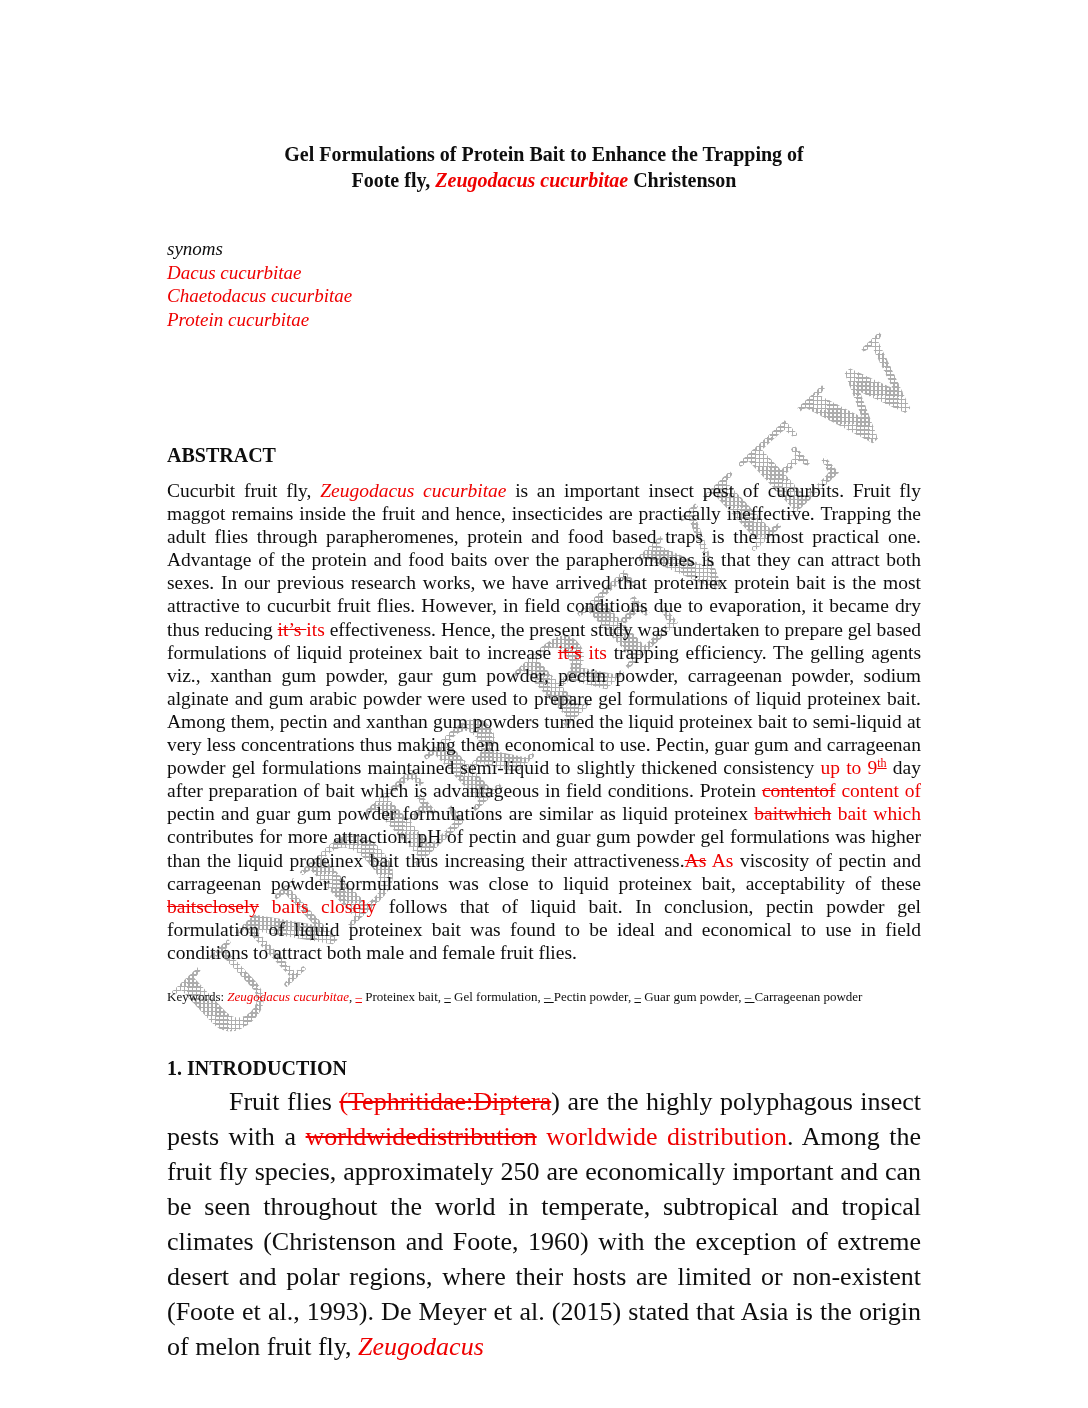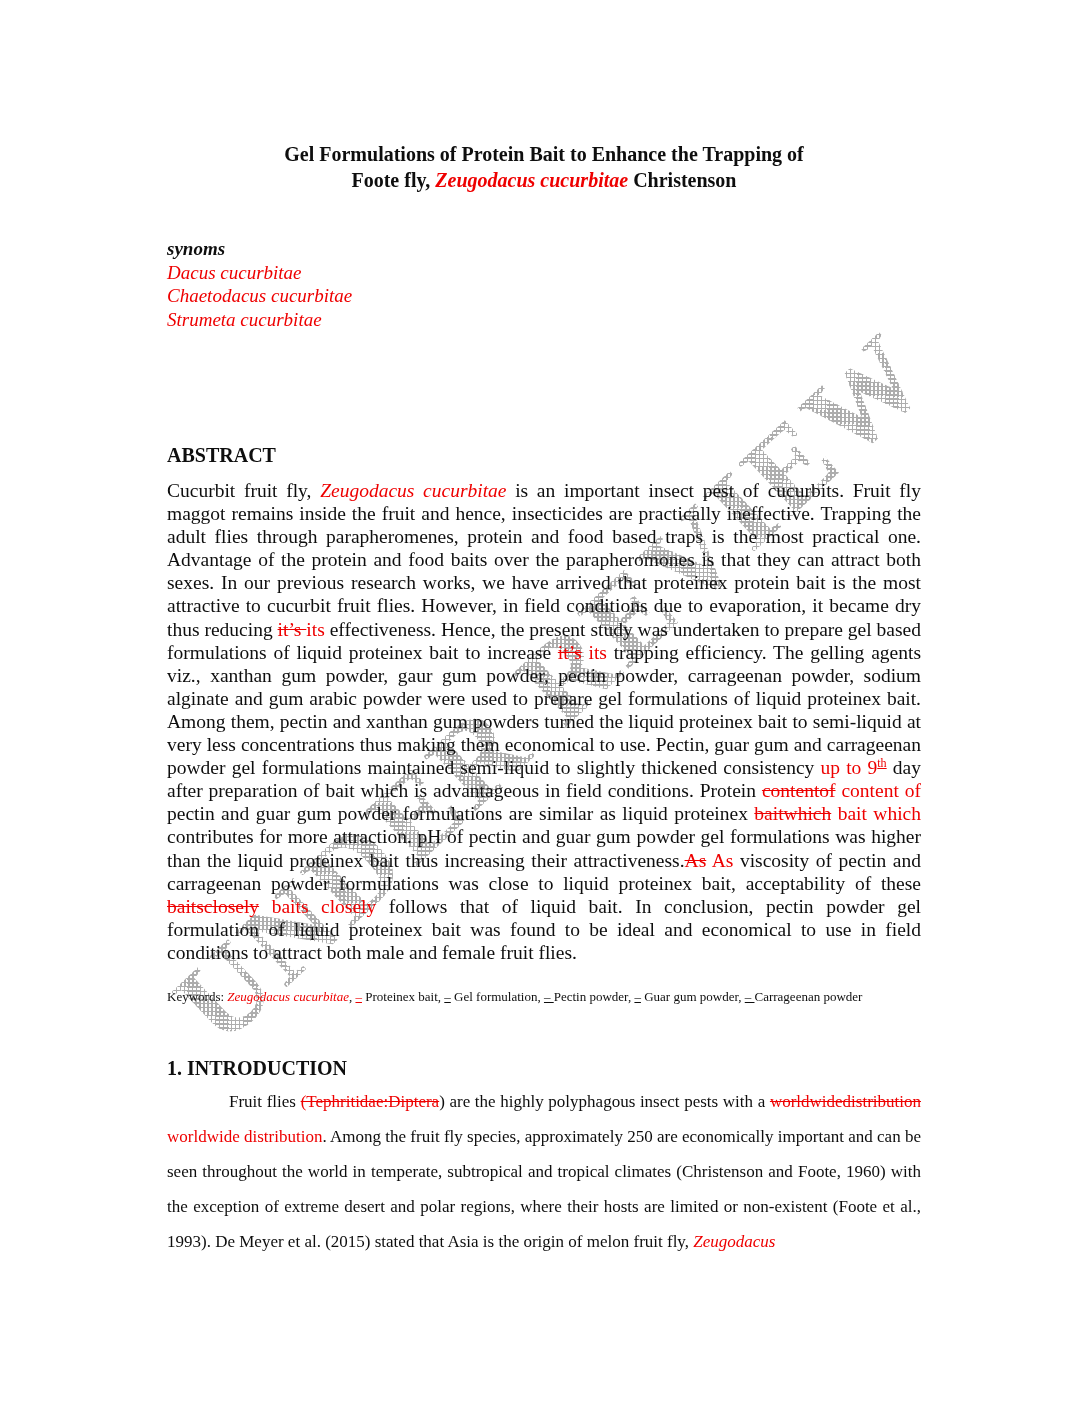--- a/index.html
+++ b/index.html
@@ -52,21 +52,21 @@
     text-align:center;
     font-weight:bold;
     font-size:20px;
     line-height:26px;
   }
   .synonyms{
     top:212px;
     font-size:19px;
     line-height:23.5px;
   }
-  .syn-label{font-weight:bold;font-style:italic;}
+  .syn-label{font-weight:normal;font-style:italic;}
   .syn-item{color:var(--red);font-style:italic;}
   .section-heading{
     font-weight:bold;
     font-size:20px;
     line-height:24px;
   }
   .abstract-heading{top:418px;}
   .abstract-body{
     top:454px;
     font-size:19.5px;
@@ -75,21 +75,21 @@
   }
   .keywords{
     top:959px;
     font-size:13px;
     line-height:25.5px;
     text-align:justify;
   }
   .intro-heading{top:1031px;}
   .intro-body{
     top:1059px;
-    font-size:17px;
+    font-size:26px;
     line-height:35px;
     text-align:justify;
     text-indent:62px;
   }
   
   .seg-normal{}
   .seg-bold{font-weight:bold;}
   .seg-italic{}
   .seg-red{color:var(--red);}
   .seg-red-italic{color:var(--red);font-style:italic;}
@@ -110,21 +110,21 @@
 
     <h1 class="block title">
       <div>Gel Formulations of Protein Bait to Enhance the Trapping of</div>
       <div><span class="seg-bold">Foote fly, </span><span class="seg-red-bold-italic">Zeugodacus cucurbitae</span><span class="seg-bold"> Christenson</span></div>
     </h1>
 
     <div class="block synonyms">
       <div class="syn-label">synoms</div>
       <div class="syn-item">Dacus cucurbitae</div>
       <div class="syn-item">Chaetodacus cucurbitae</div>
-      <div class="syn-item">Strumeta cucurbitae</div>
+      <div class="syn-item">Protein cucurbitae</div>
     </div>
 
     <h2 class="block section-heading abstract-heading">ABSTRACT</h2>
 
     <p class="block abstract-body"><span class="seg-normal">Cucurbit fruit fly, </span><span class="seg-red-italic">Zeugodacus cucurbitae</span><span class="seg-normal"> is an important insect pest of cucurbits. Fruit fly maggot remains inside the fruit and hence, insecticides are practically ineffective. Trapping the adult flies through parapheromenes, protein and food based traps is the most practical one. Advantage of the protein and food baits over the parapheromones is that they can attract both sexes. In our previous research works, we have arrived that proteinex protein bait is the most attractive to cucurbit fruit flies. However, in field conditions due to evaporation, it became dry thus reducing </span><span class="seg-red-strike">it’s </span><span class="seg-red"> its</span><span class="seg-normal"> effectiveness. Hence, the present study was undertaken to prepare gel based formulations of liquid proteinex bait to increase </span><span class="seg-red-strike">it’s</span><span class="seg-red"> its</span><span class="seg-normal"> trapping efficiency. The gelling agents </span><span class="seg-italic">viz.,</span><span class="seg-normal"> xanthan gum powder, gaur gum powder, pectin powder, carrageenan powder, sodium alginate and gum arabic powder were used to prepare gel formulations of liquid proteinex bait. Among them, pectin and xanthan gum powders turned the liquid proteinex bait to semi-liquid at very less concentrations thus making them economical to use. Pectin, guar gum and carrageenan powder gel formulations maintained semi-liquid to slightly thickened consistency </span><span class="seg-red">up to 9</span><span class="seg-red-sup">th</span><span class="seg-normal"> day after preparation of bait which is advantageous in field conditions. Protein </span><span class="seg-red-strike">contentof</span><span class="seg-red"> content of</span><span class="seg-normal"> pectin and guar gum powder formulations are similar as liquid proteinex </span><span class="seg-red-strike">baitwhich</span><span class="seg-red"> bait which</span><span class="seg-normal"> contributes for more attraction. pH of pectin and guar gum powder gel formulations was higher than the liquid proteinex bait thus increasing their attractiveness.</span><span class="seg-red-strike">As</span><span class="seg-red"> As</span><span class="seg-normal"> viscosity of pectin and carrageenan powder formulations was close to liquid proteinex bait, acceptability of these </span><span class="seg-red-strike">baitsclosely</span><span class="seg-red"> baits closely</span><span class="seg-normal"> follows that of liquid bait. In conclusion, pectin powder gel formulation of liquid proteinex bait was found to be ideal and economical to use in field conditions to attract both male and female fruit flies.</span></p>
 
     <p class="block keywords"><span class="seg-normal">Keywords: </span><span class="seg-red-italic">Zeugodacus cucurbitae</span><span class="seg-normal">, </span><span class="seg-red-underline">–</span><span class="seg-normal"> Proteinex bait, </span><span class="seg-underline">–</span><span class="seg-normal"> Gel formulation, </span><span class="seg-underline">– </span><span class="seg-normal">Pectin powder, </span><span class="seg-underline">–</span><span class="seg-normal"> Guar gum powder, </span><span class="seg-underline">– </span><span class="seg-normal">Carrageenan powder</span></p>
 
     <h2 class="block section-heading intro-heading">1. INTRODUCTION</h2>
 

